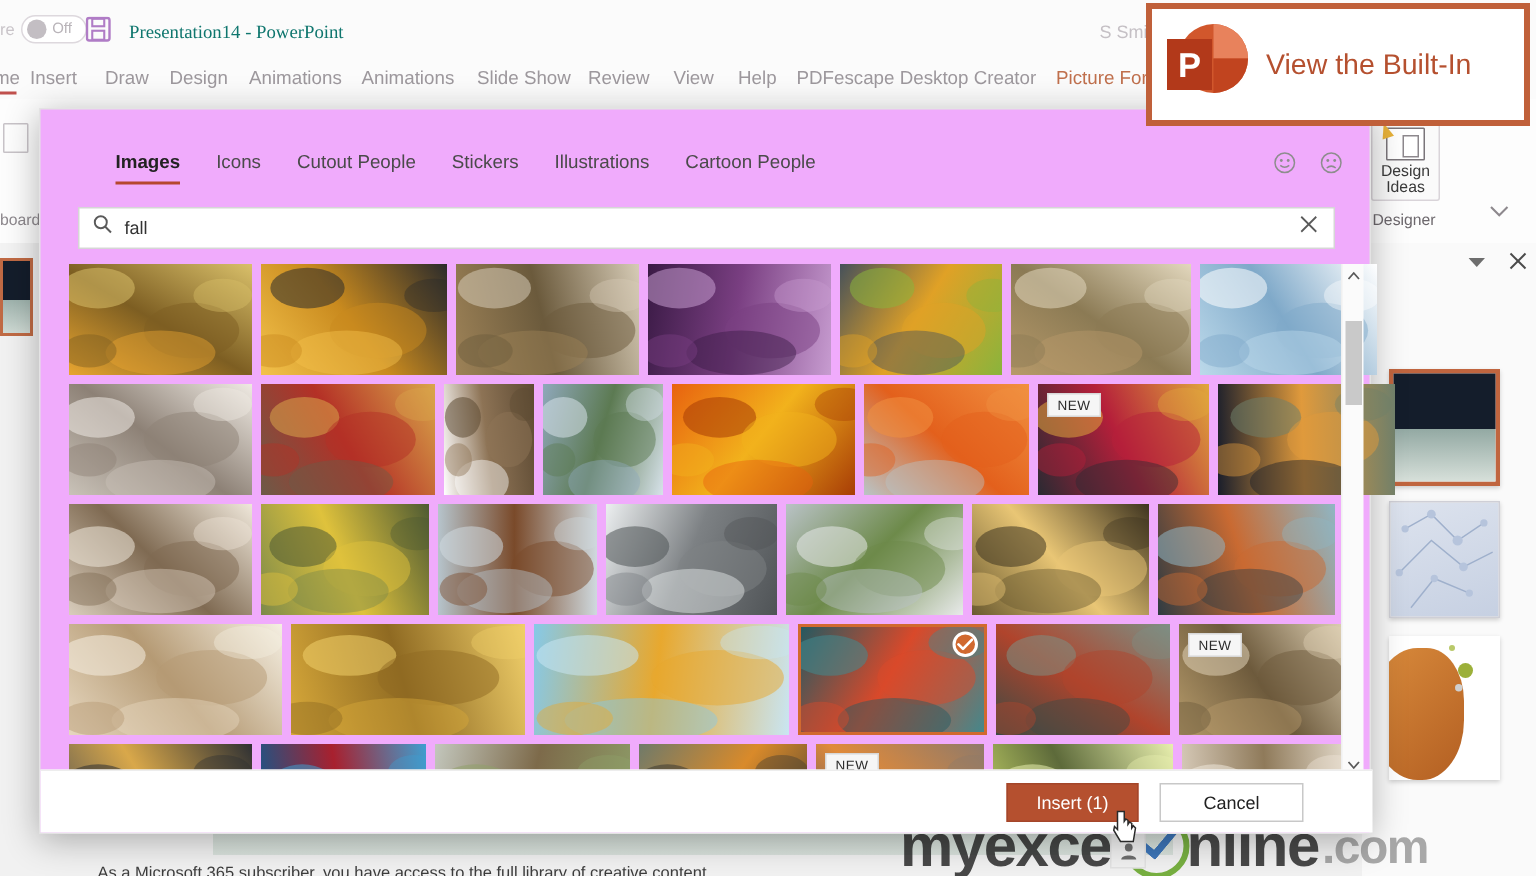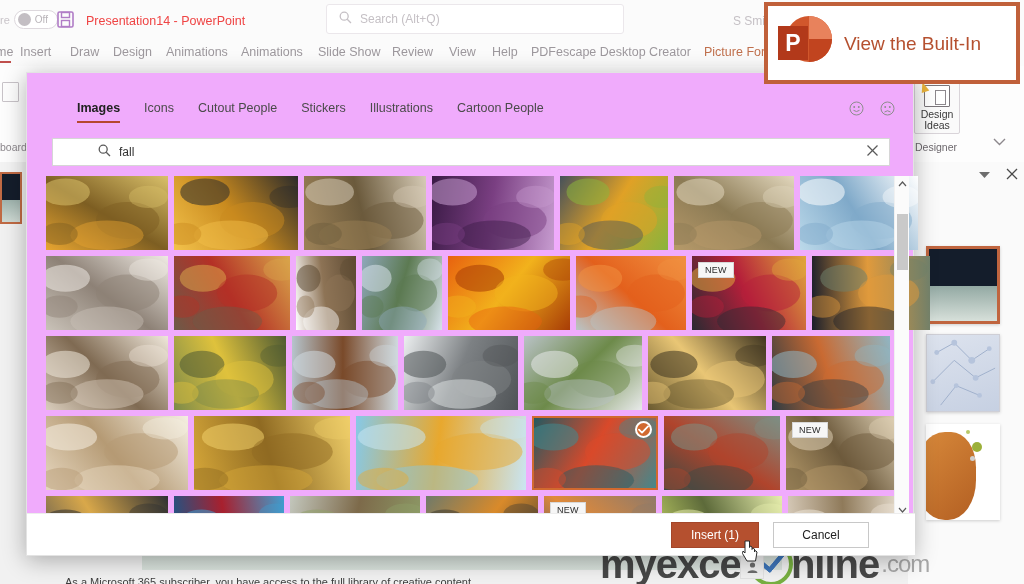--- a/index.html
+++ b/index.html
@@ -26,21 +26,21 @@
   }
   .toggle-knob {
     width: 13px; height: 13px; border-radius: 50%; background: #c3bec3; margin-left: 3px;
   }
   .toggle-text { font-size: 10px; color: #b9b4b9; margin-left: 4px; }
   .save-icon {
     position: absolute; left: 57px; top: 11px; width: 17px; height: 17px;
   }
   .pp-title {
     position: absolute; left: 86px; top: 14px;
-    font-size: 12.5px; color: #ef4444; white-space: nowrap;
+    font-size: 12.5px; color: #0f766e; white-space: nowrap; font-family: Liberation Serif, serif;
   }
   .pp-search {
     position: absolute; left: 326px; top: 4px; width: 298px; height: 30px;
     border: 1px solid #ebe7eb; border-radius: 3px; background: #fff;
     display: flex; align-items: center; padding-left: 12px; gap: 8px;
   }
   .pp-search-ph { font-size: 12px; color: #c5c0c5; }
   .pp-user {
     position: absolute; left: 733px; top: 14px; font-size: 12px; color: #c5c0c5;
   }
@@ -168,21 +168,21 @@
   .wm-circle {
     width: 44px; height: 44px; border-radius: 50%; border: 4px solid #6aa82e;
     position: relative; margin: 0 -4px; opacity: .9;
   }
   .wm-check {
     position: absolute; left: 7px; top: 6px; width: 26px; height: 14px;
     border-left: 5px solid #2d6ab5; border-bottom: 5px solid #2d6ab5;
     transform: rotate(-50deg); border-radius: 2px;
   }
   .wm-text2 { font-size: 40px; font-weight: bold; color: #2b2b2b; letter-spacing: -1px; opacity: .85; }
-  .wm-text3 { font-size: 24px; font-weight: normal; color: #8d8d8d; letter-spacing: -1px; opacity: .75; }
+  .wm-text3 { font-size: 32px; font-weight: bold; color: #8d8d8d; letter-spacing: -1px; opacity: .75; }
   .mini-avatar {
     position: absolute; left: 740px; top: 555px; width: 24px; height: 24px;
     background: #f0f0f0; border: 1px solid #e2e2e2;
     display: flex; align-items: center; justify-content: center;
   }
 
   
   .dialog {
     position: absolute; left: 26px; top: 72px; width: 888px; height: 484px;
     background: #f0abfc; box-shadow: 0 4px 22px rgba(0,0,0,.30);
@@ -198,21 +198,21 @@
   .dlg-tab.active { font-weight: bold; color: #222; }
   .dlg-tab.active::after {
     content: ""; position: absolute; left: 0; right: 0; bottom: 0; height: 2px; background: #b5472e;
   }
   .feedback-icons {
     position: absolute; right: 18px; top: 28px; display: flex; gap: 16px;
   }
   .face { width: 15px; height: 15px; }
   .dlg-search {
     position: absolute; left: 25px; top: 65px; width: 838px; height: 28px;
-    border: 1px solid #d6d6d6; display: flex; align-items: center; background: #fff; padding-left: 36px;
+    border: 1px solid #d6d6d6; display: flex; align-items: center; background: #fff;
   }
   .ds-icon { margin-left: 9px; margin-right: 8px; }
   .ds-value { font-size: 12px; color: #333; flex: 1; }
   .ds-clear { margin-right: 10px; cursor: pointer; }
 
   .grid-area {
     position: absolute; left: 19px; top: 103px; width: 988px; height: 342px;
     overflow: hidden;
   }
   .grid-row { display: flex; gap: 6px; margin-bottom: 6px; height: 74px; }
@@ -299,29 +299,20 @@
       </span>
     </div>
     <span class="save-icon">
       <svg width="17" height="17" viewBox="0 0 17 17">
           <rect x="1" y="1" width="15" height="15" rx="1.5" fill="none" stroke="#b07cc6" stroke-width="1.6"></rect>
           <rect x="4.5" y="1.5" width="8" height="5" fill="none" stroke="#b07cc6" stroke-width="1.4"></rect>
           <rect x="4.5" y="9.5" width="8" height="6" fill="none" stroke="#b07cc6" stroke-width="1.4"></rect>
         </svg>
     </span>
     <div class="pp-title">Presentation14  -  PowerPoint</div>
-    <div class="pp-search">
-      <span>
-        <svg width="13" height="13" viewBox="0 0 13 13">
-            <circle cx="5.2" cy="5.2" r="4" fill="none" stroke="#c5c0c5" stroke-width="1.3"></circle>
-            <line x1="8.2" y1="8.2" x2="12" y2="12" stroke="#c5c0c5" stroke-width="1.3"></line>
-          </svg>
-      </span>
-      <span class="pp-search-ph">Search (Alt+Q)</span>
-    </div>
     <div class="pp-user">S Smith</div>
   </div>
 
   <div class="pp-ribbon-tabs">
     <span class="rb-tab home" style="left:-4px">me</span>
     <span class="rb-tab" style="left:20px">Insert</span>
     <span class="rb-tab" style="left:70px">Draw</span>
     <span class="rb-tab" style="left:113px">Design</span>
     <span class="rb-tab" style="left:166px">Animations</span>
     <span class="rb-tab" style="left:241px">Animations</span>

